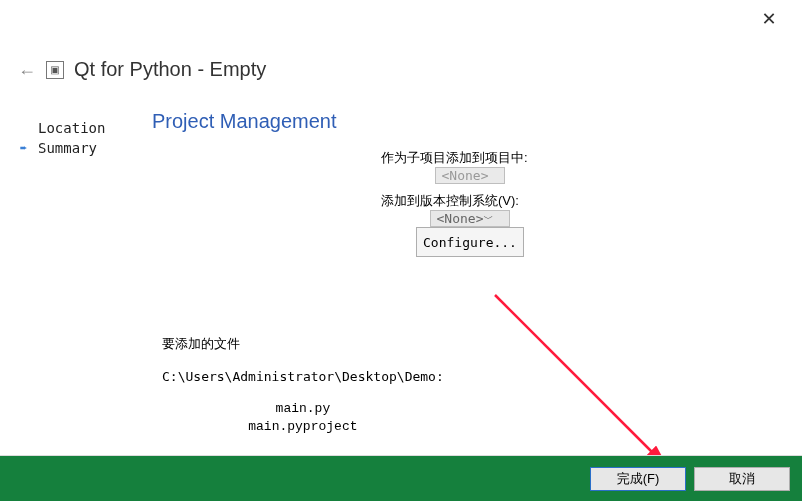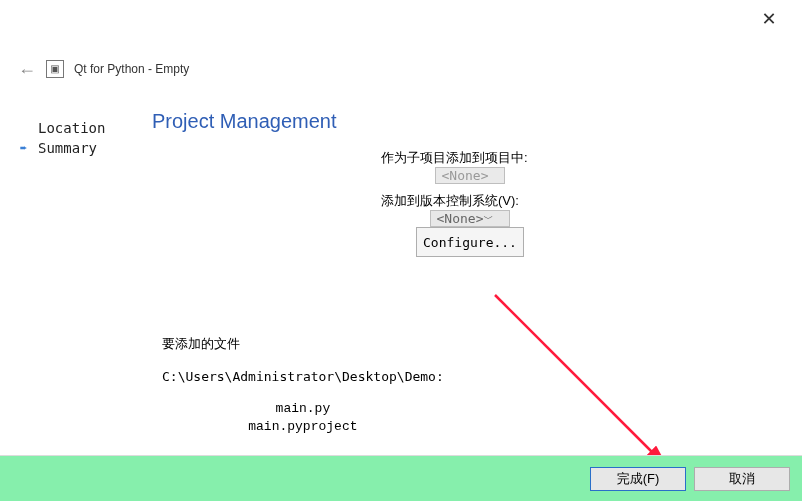--- a/index.html
+++ b/index.html
@@ -38,21 +38,21 @@
       width: 18px;
       height: 18px;
       border: 1px solid #777;
       display: flex;
       align-items: center;
       justify-content: center;
       font-size: 10px;
       color: #555;
     }
     .title {
-      font-size: 12px;
+      font-size: 20px;
       color: #333;
     }
     .sidebar {
       position: absolute;
       top: 118px;
       left: 20px;
       width: 120px;
       font-family: "SimSun", monospace;
       font-size: 14px;
     }
@@ -139,21 +139,21 @@
       color: #000;
       line-height: 1.4;
       text-align: center;
     }
     .bottom-bar {
       position: absolute;
       bottom: 0;
       left: 0;
       right: 0;
       height: 46px;
-      background: #86efac;
+      background: #15803d;
       border-top: 1px solid #dcdcdc;
       display: flex;
       justify-content: flex-end;
       align-items: center;
       padding-right: 12px;
       gap: 8px;
     }
     .footer-btn {
       width: 96px;
       height: 24px;

